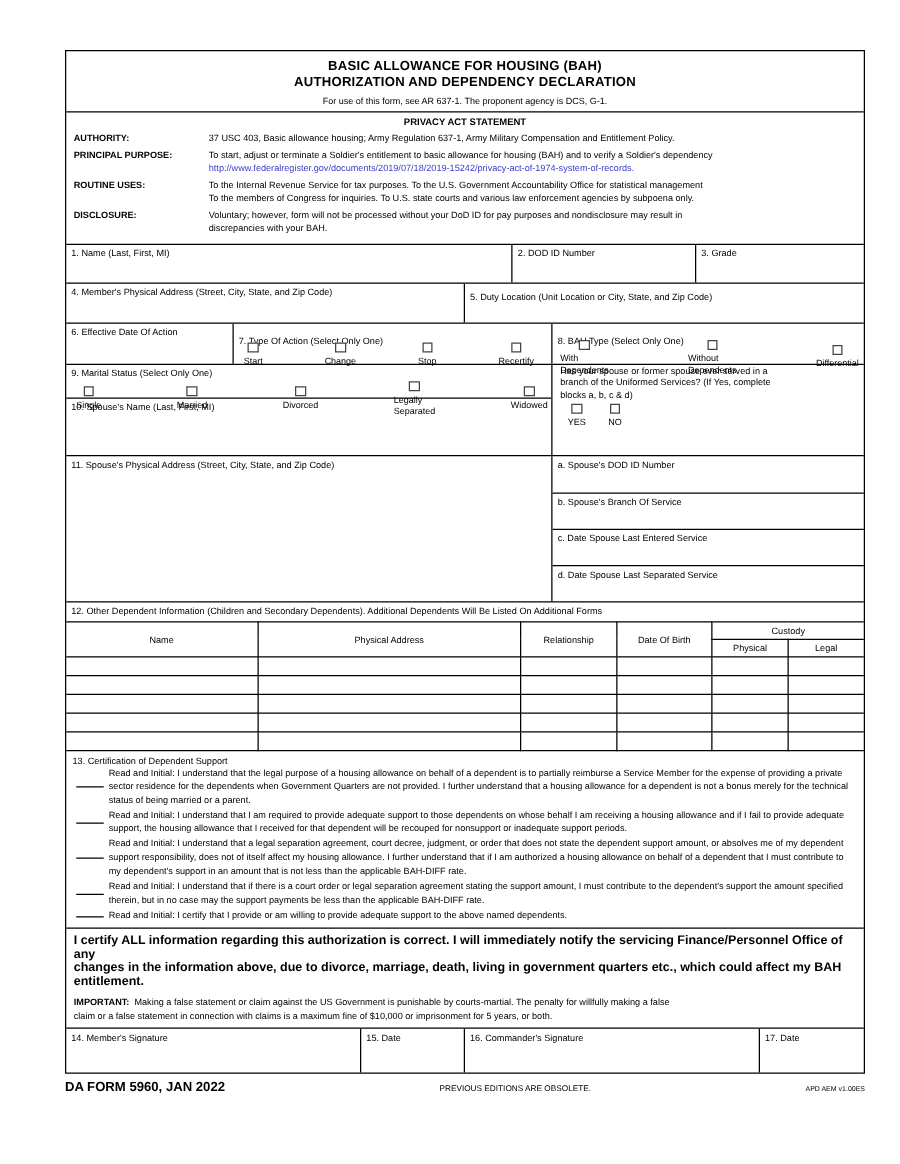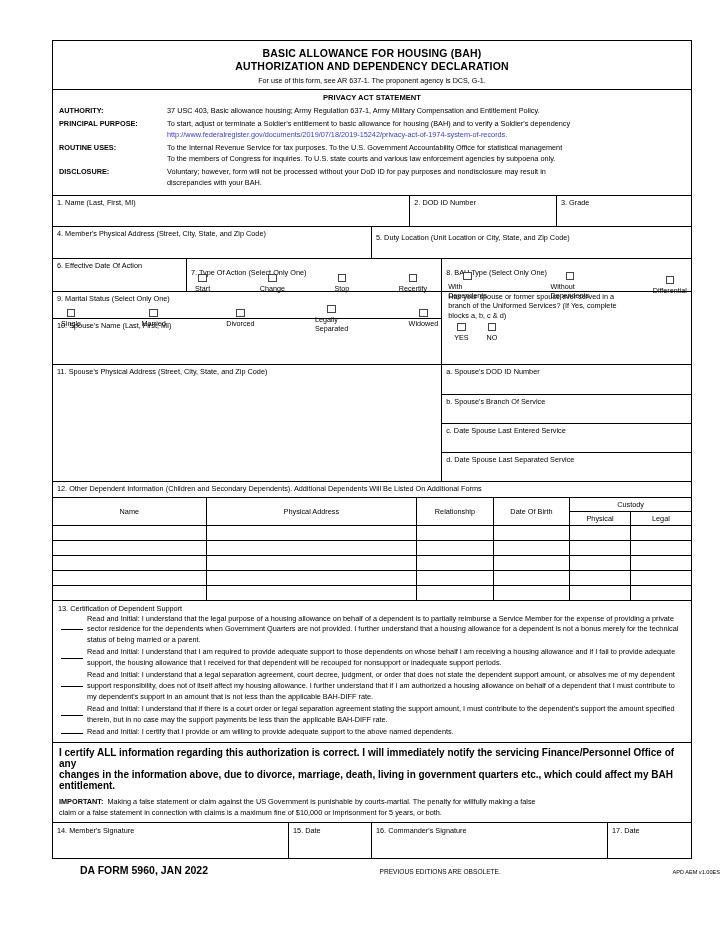--- a/index.html
+++ b/index.html
@@ -189,21 +189,20 @@
     font-size: 7.3px;
     line-height: 10.5px;
   }
   .important-block b { font-weight: bold; }
   
   .footer {
     display: flex;
     align-items: baseline;
     margin-top: 5px;
     width: 640px;
-    margin-left: 28px;
   }
   .footer-left {
     font-size: 10.5px;
     font-weight: bold;
     flex: 0 0 auto;
   }
   .footer-mid {
     flex: 1 1 auto;
     text-align: center;
     font-size: 6.6px;

